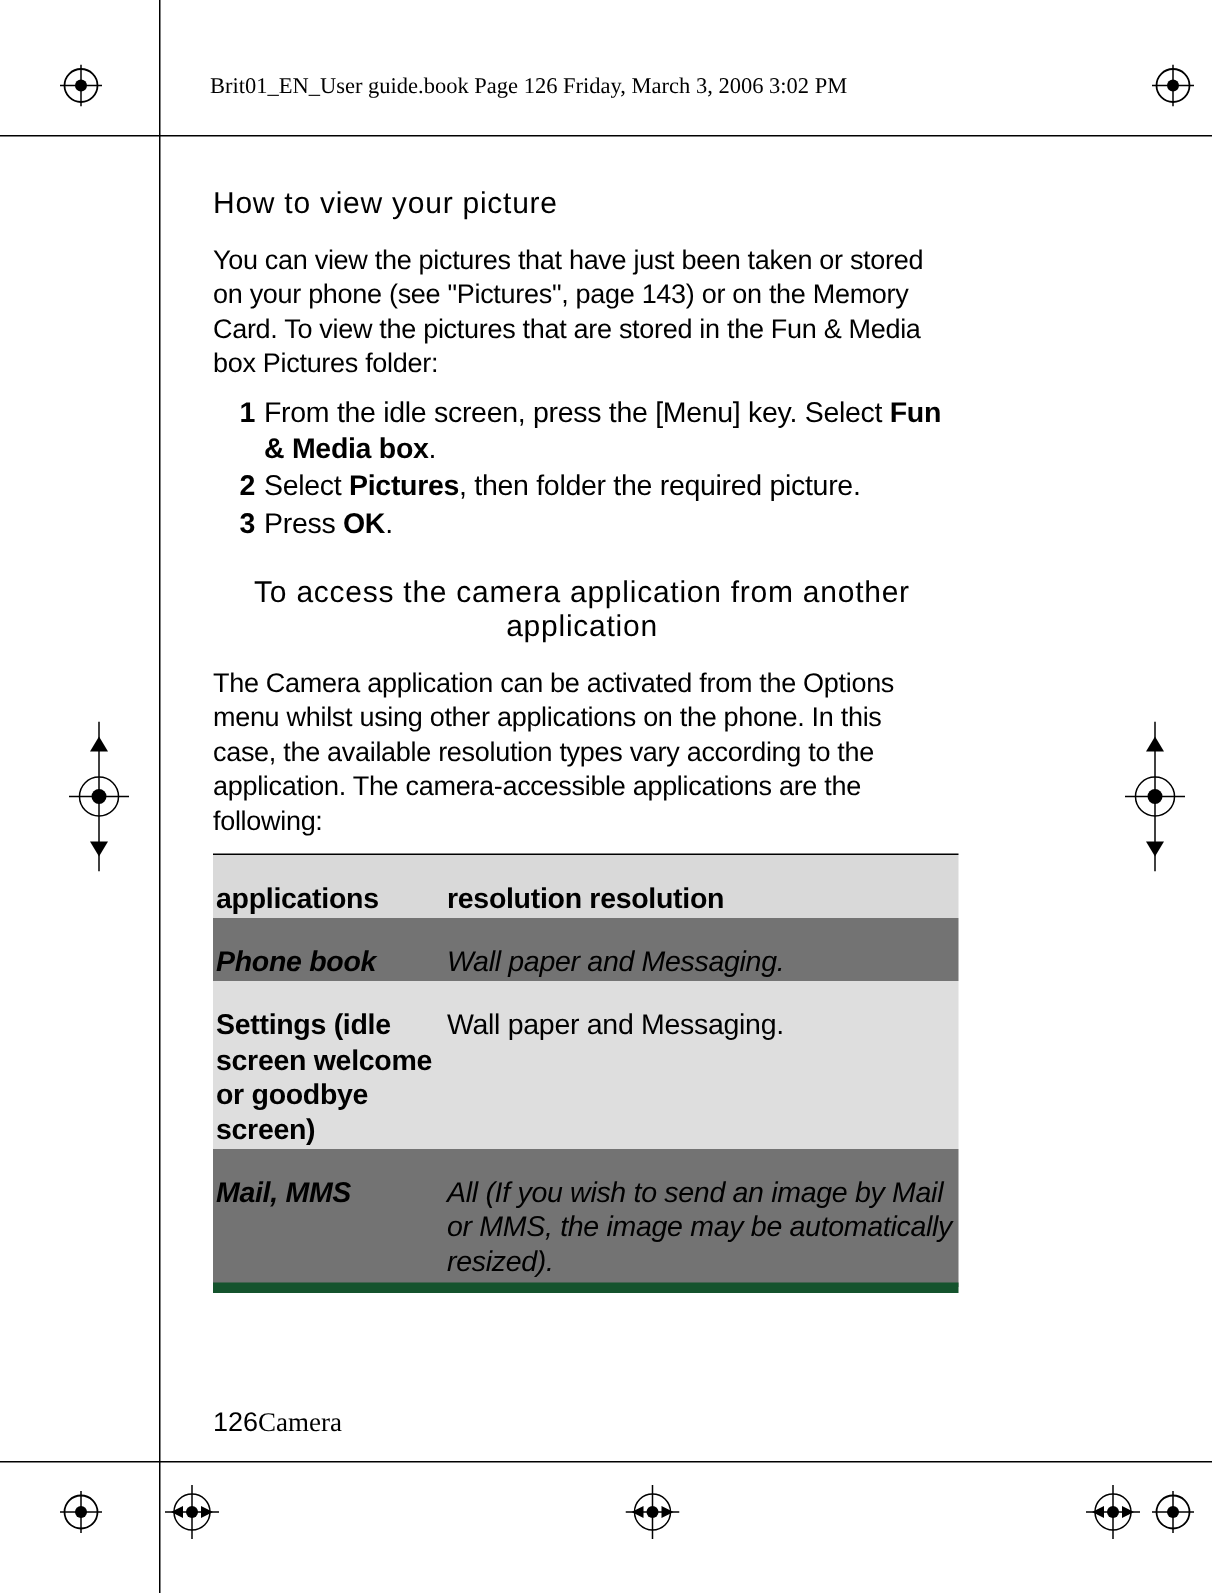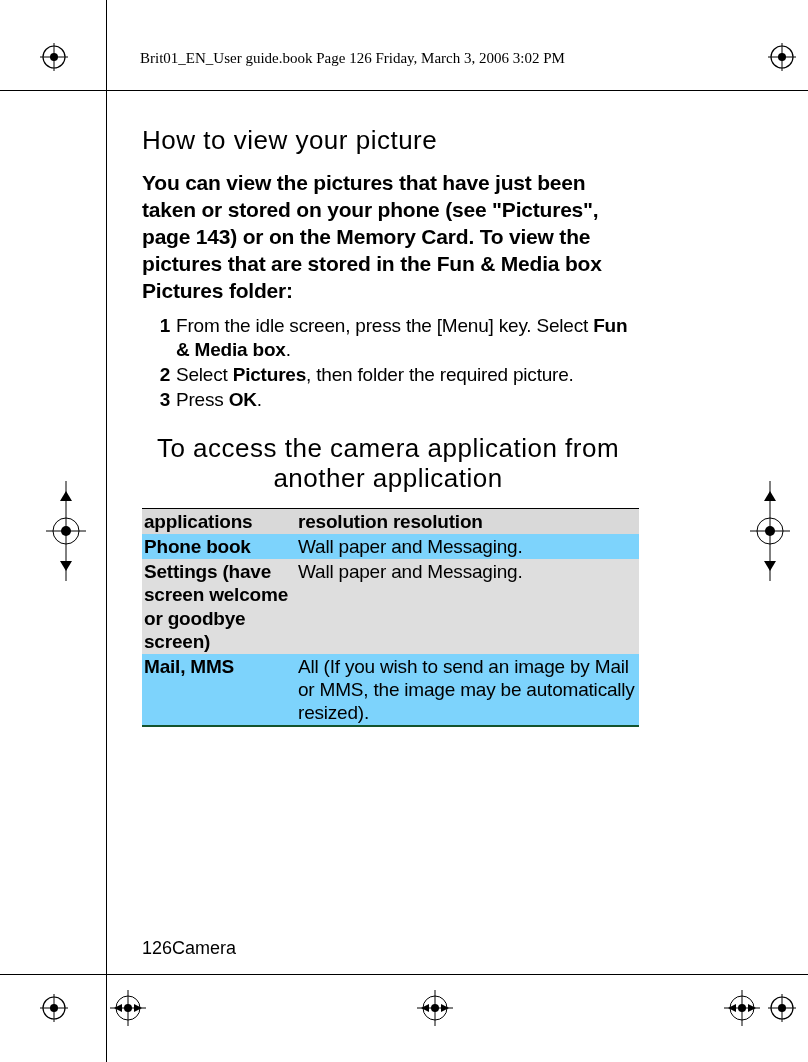--- a/index.html
+++ b/index.html
@@ -74,31 +74,31 @@
     .content {
       position: absolute;
       top: 125px;
       left: 142px;
       width: 492px;
     }
     
     h2 {
       font-family: Arial, Helvetica, sans-serif;
       font-weight: normal;
-      font-size: 26px;
+      font-size: 20px;
       margin-bottom: 14px;
       letter-spacing: 0.5px;
     }
     .h2-second { margin-top: 22px; line-height: 1.15; text-align: center; }
     
     .para {
-      font-size: 21px;
+      font-size: 18px;
       line-height: 1.28;
       font-family: Arial, Helvetica, sans-serif;
-      font-weight: 700;
+      font-weight: 400;
       font-stretch: condensed;
       letter-spacing: -0.2px;
       margin-bottom: 10px;
     }
     
     .steps {
       margin-left: 12px;
       margin-top: 8px;
       margin-bottom: 12px;
     }
@@ -123,39 +123,39 @@
     table {
       width: 497px;
       border-collapse: collapse;
       margin-top: 2px;
     }
     table td, table th {
       font-size: 19px;
       line-height: 1.22;
       text-align: left;
       vertical-align: top;
-      padding: 1px 4px 1px 2px;
+      padding: 18px 4px 1px 2px;
       font-stretch: condensed;
       letter-spacing: -0.2px;
     }
     table th { font-weight: bold; }
     .th-row { background: #d9d9d9; border-top: 1px solid #000; }
-    .row-even { background: #7dd3fc; }
+    .row-even { background: #737373; font-style: italic; }
     .row-odd { background: #dedede; }
-    .row-last td { border-bottom: 2px solid #14532d; margin-top: 40px; }
+    .row-last td { border-bottom: 7px solid #14532d; margin-top: 40px; }
     .col1 { width: 154px; font-weight: bold; }
     
     .footer {
       position: absolute;
       bottom: 103px;
       left: 142px;
       font-size: 18px;
     }
     .footer .pnum { font-weight: normal; }
-    .footer .chap { font-family: Liberation Sans, sans-serif; }
+    .footer .chap { font-family: Liberation Serif, serif; }
   </style>
 </head>
 <body>
 
 <div class="crop-mark crop-tl">
   <svg viewBox="0 0 28 28">
       <circle cx="14" cy="14" r="11" fill="none" stroke="#000" stroke-width="1.2"></circle>
       <circle cx="14" cy="14" r="4" fill="#000"></circle>
       <line x1="14" y1="0" x2="14" y2="28" stroke="#000"></line>
       <line x1="0" y1="14" x2="28" y2="14" stroke="#000"></line>
@@ -253,33 +253,34 @@
       <div class="step-num">2</div>
       <div class="step-text"><span>Select </span><span class="bold">Pictures</span><span>, then folder the required picture.</span></div>
     </div>
     <div class="step">
       <div class="step-num">3</div>
       <div class="step-text"><span>Press </span><span class="bold">OK</span><span>.</span></div>
     </div>
   </div>
 
   <h2 class="h2-second">To access the camera application from another application</h2>
+  <p class="para">The Camera application can be activated from the Options menu whilst using other applications on the phone. In this case, the available resolution types vary according to the application. The camera-accessible applications are the following:</p>
 
   <table>
     <tbody>
         <tr class="th-row">
       <th class="col1">applications</th>
       <th>resolution resolution</th>
     </tr>
     <tr class="row-even">
       <td class="col1">Phone book</td>
       <td>Wall paper and Messaging.</td>
     </tr>
     <tr class="row-odd">
-      <td class="col1">Settings (have screen welcome or goodbye screen)</td>
+      <td class="col1">Settings (idle screen welcome or goodbye screen)</td>
       <td>Wall paper and Messaging.</td>
     </tr>
     <tr class="row-even row-last">
       <td class="col1">Mail, MMS</td>
       <td>All (If you wish to send an image by Mail or MMS, the image may be automatically resized).</td>
     </tr>
   </tbody>
     </table>
 </div>
 

